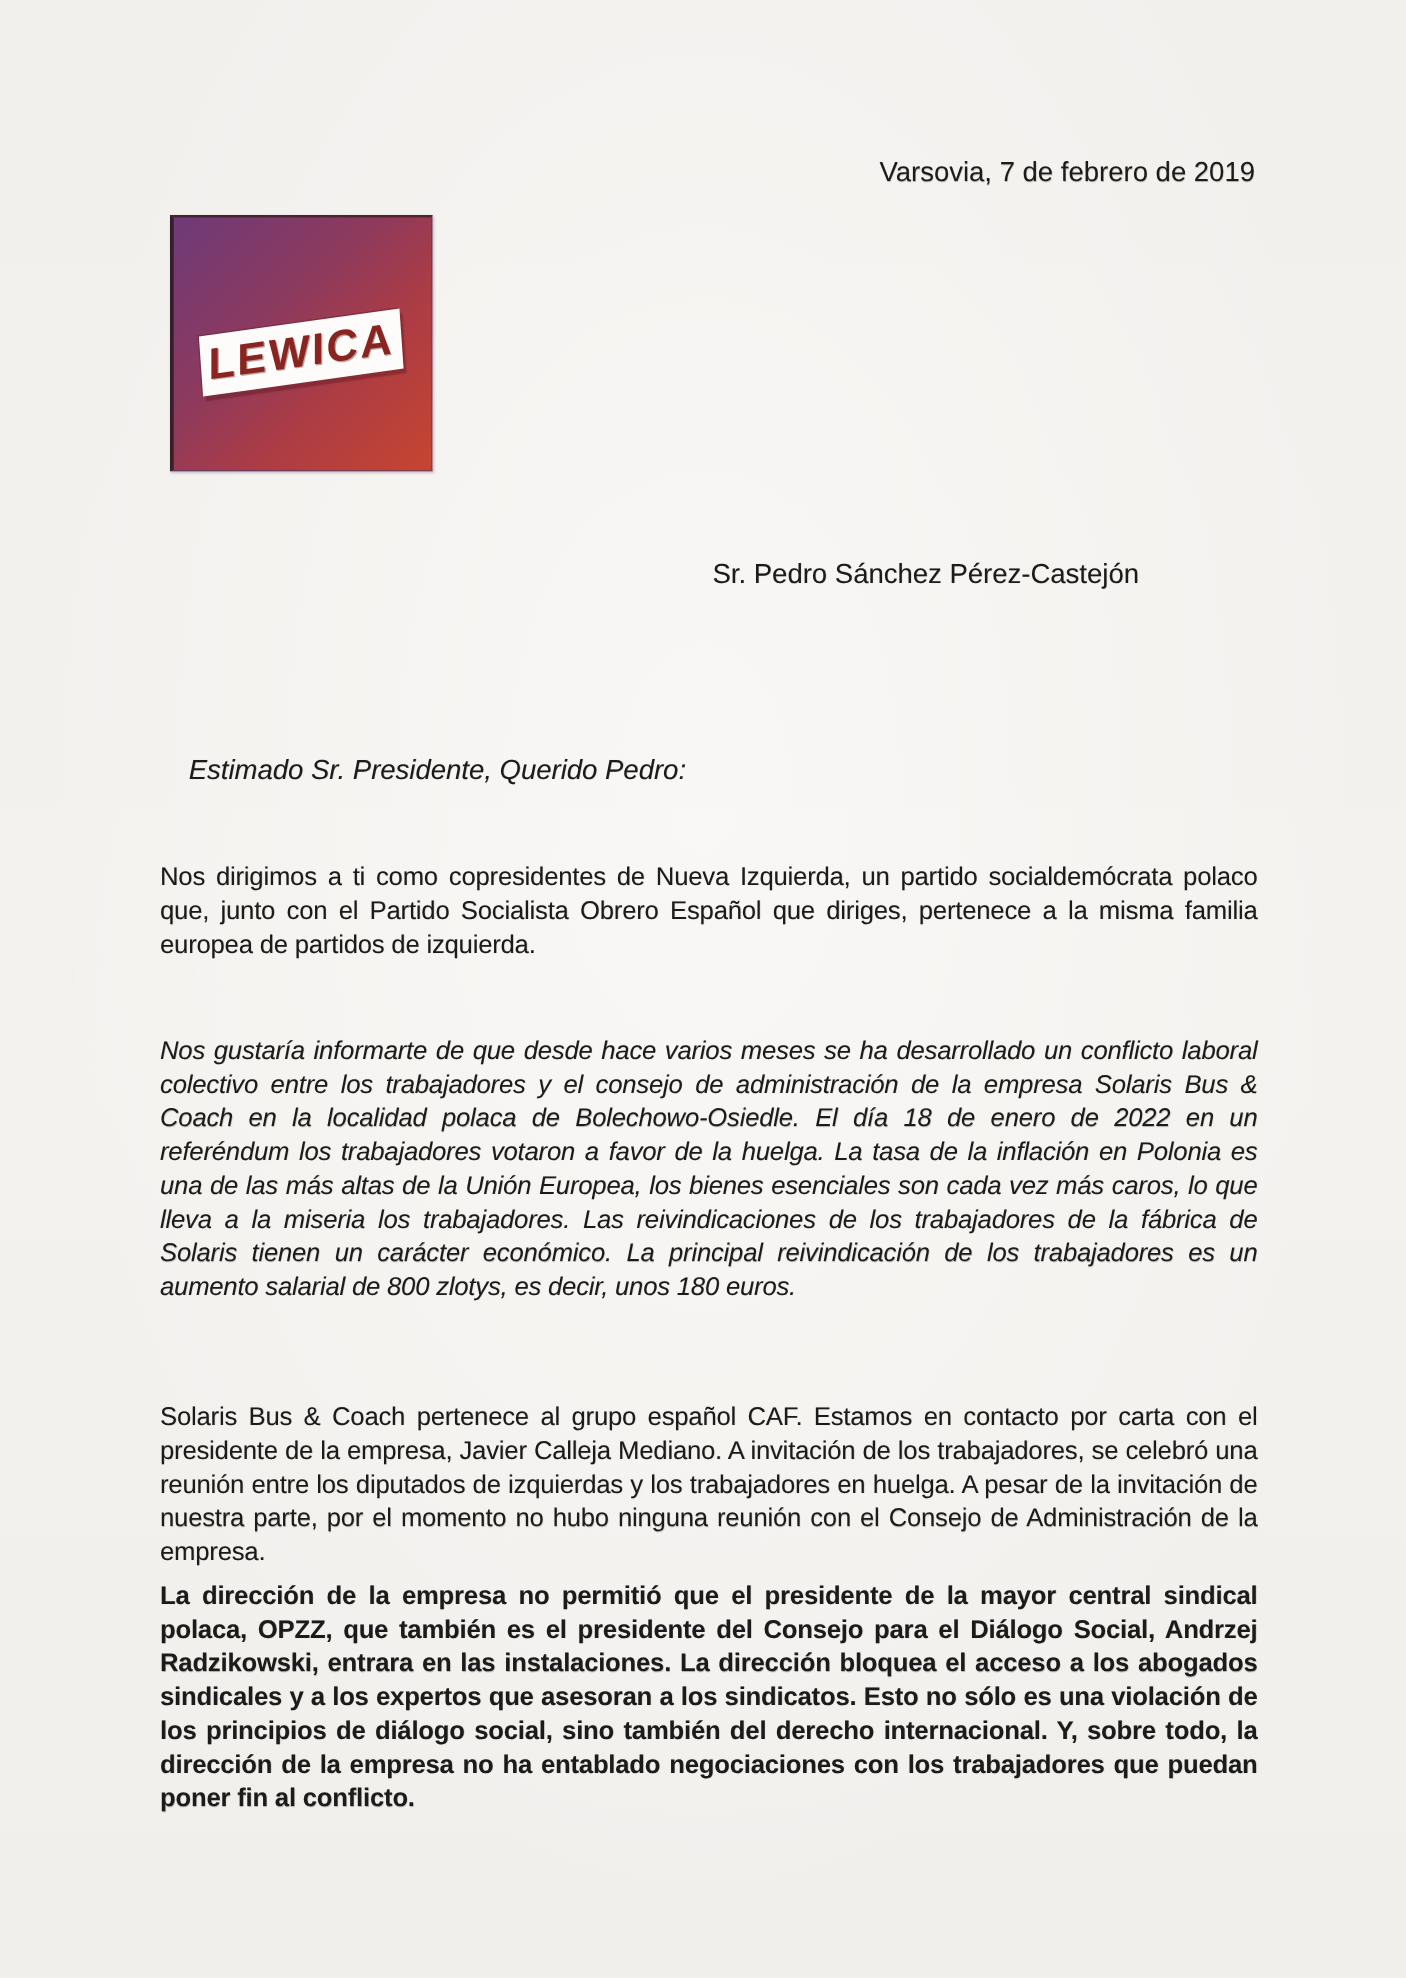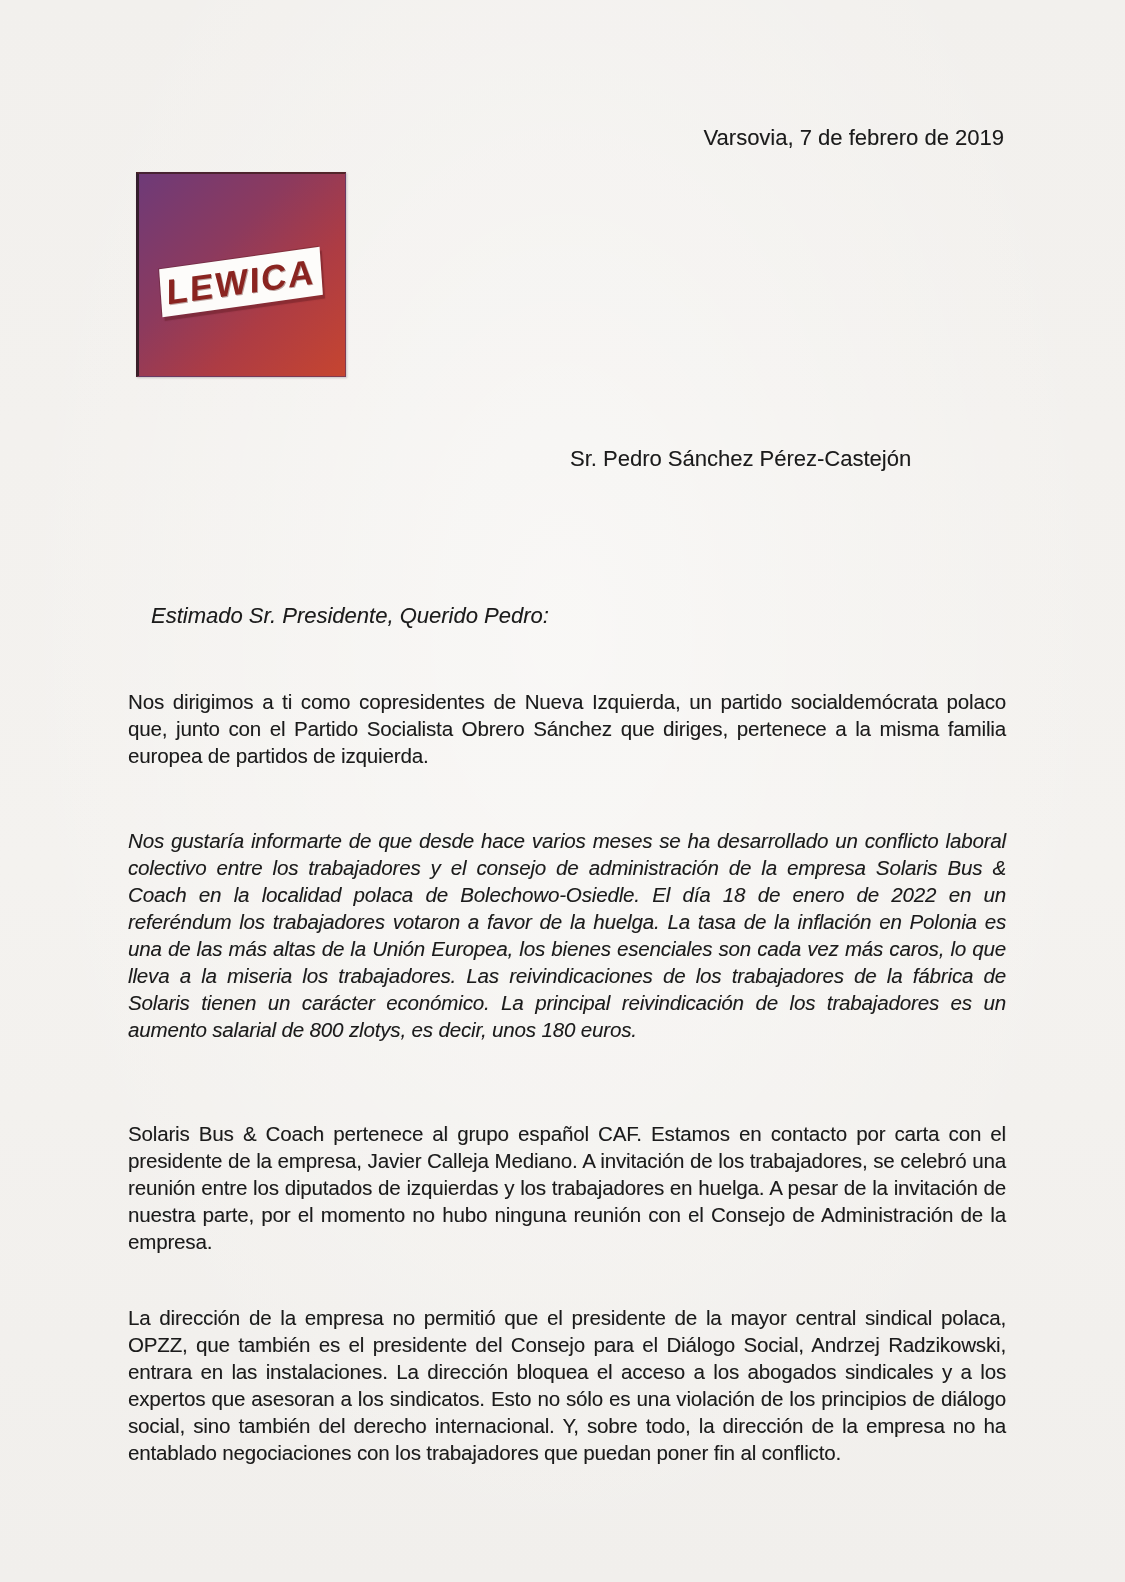--- a/index.html
+++ b/index.html
@@ -94,42 +94,42 @@
     width: 878px;
     margin: 0;
     font-size: 20.5px;
     letter-spacing: -0.15px;
     line-height: 27px;
     text-align: justify;
   }
   .para-1 { top: 688px; }
   .para-2 { top: 827px; font-style: italic; }
   .para-3 { top: 1120px; }
-  .para-4 { top: 1304px; }
+  .para-4 { top: 1263px; font-weight: bold; }
 </style>
 </head>
 <body>
 
 <div class="page">
 
   <div class="date-line scan-text">Varsovia, 7 de febrero de 2019</div>
 
   <div class="logo">
     <div class="logo-banner">
       <span class="logo-word">LEWICA</span>
     </div>
   </div>
 
   <div class="recipient scan-text">
     <div>Sr. Pedro Sánchez Pérez-Castejón</div>
   </div>
 
   <div class="salutation scan-text">Estimado Sr. Presidente, Querido Pedro:</div>
 
-  <p class="para para-1 scan-text">Nos dirigimos a ti como copresidentes de Nueva Izquierda, un partido socialdemócrata polaco que, junto con el Partido Socialista Obrero Sánchez que diriges, pertenece a la misma familia europea de partidos de izquierda.</p>
+  <p class="para para-1 scan-text">Nos dirigimos a ti como copresidentes de Nueva Izquierda, un partido socialdemócrata polaco que, junto con el Partido Socialista Obrero Español que diriges, pertenece a la misma familia europea de partidos de izquierda.</p>
 
   <p class="para para-2 scan-text">Nos gustaría informarte de que desde hace varios meses se ha desarrollado un conflicto laboral colectivo entre los trabajadores y el consejo de administración de la empresa Solaris Bus &amp; Coach en la localidad polaca de Bolechowo-Osiedle. El día 18 de enero de 2022 en un referéndum los trabajadores votaron a favor de la huelga. La tasa de la inflación en Polonia es una de las más altas de la Unión Europea, los bienes esenciales son cada vez más caros, lo que lleva a la miseria los trabajadores. Las reivindicaciones de los trabajadores de la fábrica de Solaris tienen un carácter económico. La principal reivindicación de los trabajadores es un aumento salarial de 800 zlotys, es decir, unos 180 euros.</p>
 
   <p class="para para-3 scan-text">Solaris Bus &amp; Coach pertenece al grupo español CAF. Estamos en contacto por carta con el presidente de la empresa, Javier Calleja Mediano. A invitación de los trabajadores, se celebró una reunión entre los diputados de izquierdas y los trabajadores en huelga. A pesar de la invitación de nuestra parte, por el momento no hubo ninguna reunión con el Consejo de Administración de la empresa.</p>
 
   <p class="para para-4 scan-text">La dirección de la empresa no permitió que el presidente de la mayor central sindical polaca, OPZZ, que también es el presidente del Consejo para el Diálogo Social, Andrzej Radzikowski, entrara en las instalaciones. La dirección bloquea el acceso a los abogados sindicales y a los expertos que asesoran a los sindicatos. Esto no sólo es una violación de los principios de diálogo social, sino también del derecho internacional. Y, sobre todo, la dirección de la empresa no ha entablado negociaciones con los trabajadores que puedan poner fin al conflicto.</p>
 
 </div>
 
 </body></html>

